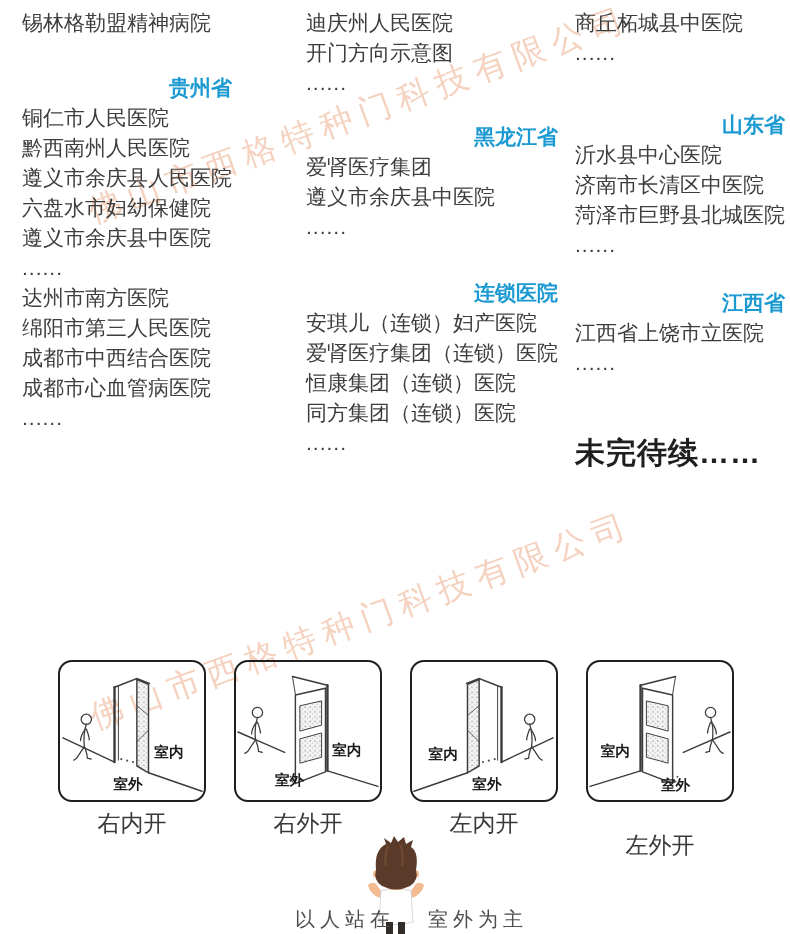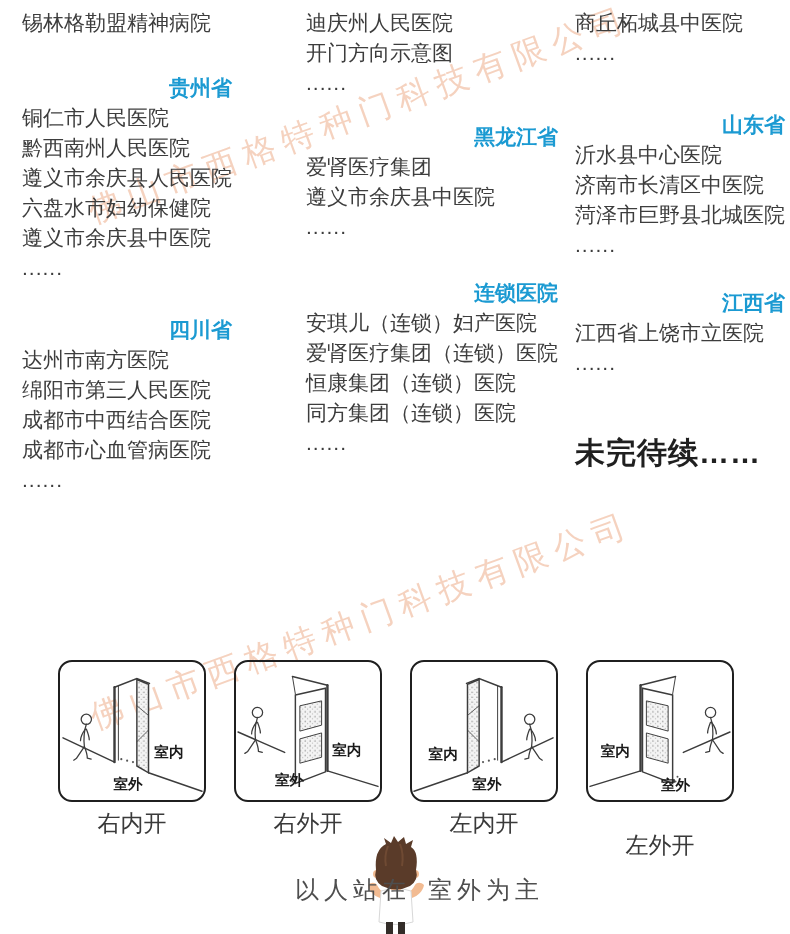--- a/index.html
+++ b/index.html
@@ -19,41 +19,40 @@
 
   
   .diagram-title{position:absolute;top:550px;left:0;width:790px;text-align:center;z-index:2;
       font-size:57px;font-weight:900;color:#2d2a28;letter-spacing:1px;}
   .panel{position:absolute;top:660px;width:148px;height:142px;border:2px solid #1f1f1f;border-radius:14px;z-index:2;box-sizing:border-box;}
   .panel svg{width:100%;height:100%;display:block;}
   .cap{position:absolute;top:808px;width:152px;text-align:center;z-index:2;font-size:23px;color:#3a3a3a;}
   svg text{font-family:"Liberation Sans","DejaVu Sans",sans-serif;font-size:15px;font-weight:700;fill:#1a1a1a;}
 
   
-  .note{position:absolute;top:874px;z-index:2;font-size:24px;color:#4e4e4e;letter-spacing:5px;white-space:nowrap;}
+  .note{position:absolute;top:906px;z-index:2;font-size:20px;color:#4e4e4e;letter-spacing:5px;white-space:nowrap;}
   .mascot{position:absolute;left:366px;top:836px;width:60px;height:98px;z-index:2;}
 </style>
 </head>
 <body>
 
 <div id="page">
 
   <div class="wm" style="left:82px;top:192px;">佛山市西格特种门科技有限公司</div>
   <div class="wm" style="left:84px;top:698px;">佛山市西格特种门科技有限公司</div>
 
   <div class="col" style="left:22px;">
     <div class="line">锡林格勒盟精神病院</div>
     <div class="hdr" style="margin-top:35px;">贵州省</div>
     <div class="line">铜仁市人民医院</div>
     <div class="line">黔西南州人民医院</div>
     <div class="line">遵义市余庆县人民医院</div>
     <div class="line">六盘水市妇幼保健院</div>
     <div class="line">遵义市余庆县中医院</div>
     <div class="line dots">......</div>
-    <div class="hdr" style="margin-top:32px;">四川省</div>
     <div class="line">达州市南方医院</div>
     <div class="line">绵阳市第三人民医院</div>
     <div class="line">成都市中西结合医院</div>
     <div class="line">成都市心血管病医院</div>
     <div class="line dots">......</div>
   </div>
 
   <div class="col" style="left:306px;">
     <div class="line">迪庆州人民医院</div>
     <div class="line">开门方向示意图</div>

